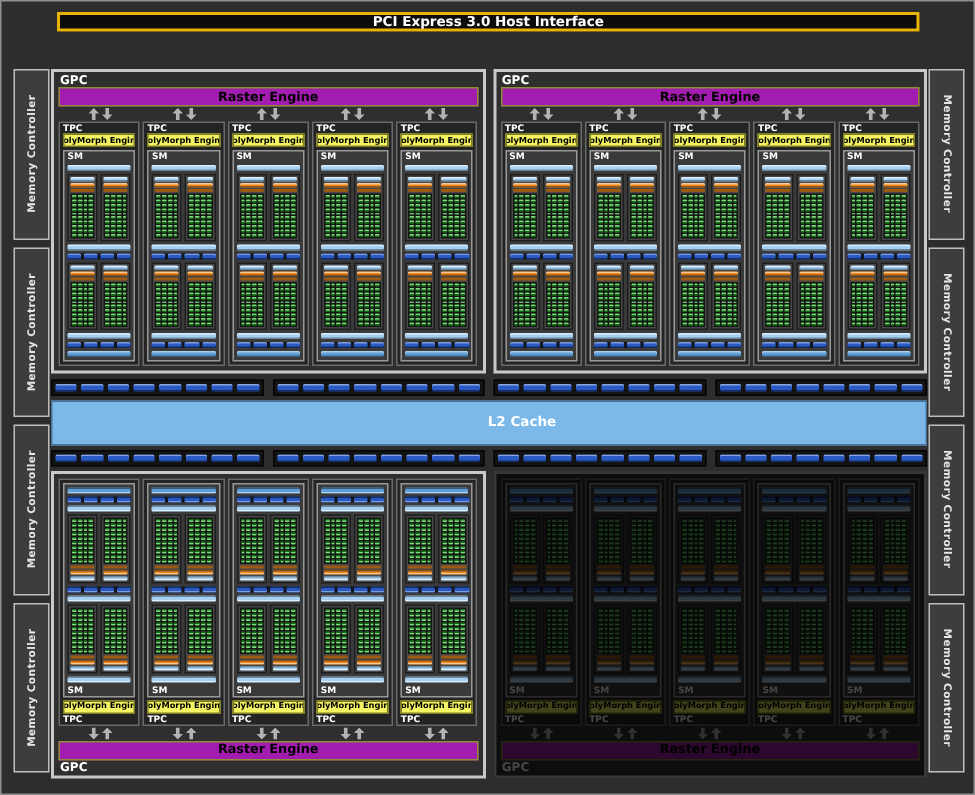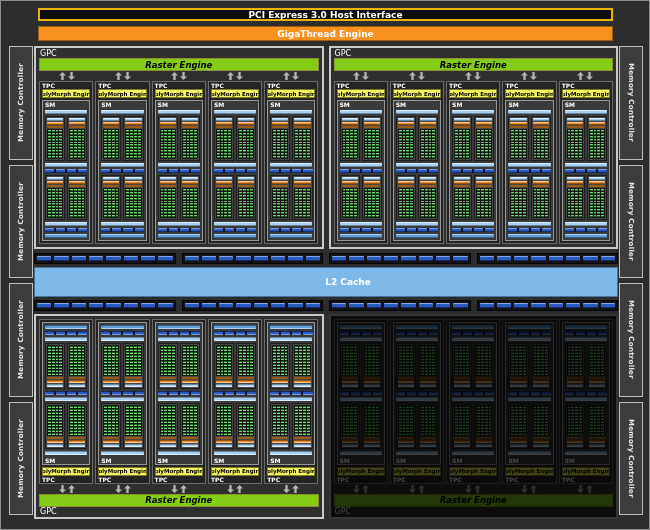--- a/index.html
+++ b/index.html
@@ -50,24 +50,24 @@
   .l2{height:30px;margin-top:3px;background:#7cb9e8;border:1px solid #49739c;
     display:flex;align-items:center;justify-content:center;
     color:#fff;font-size:9px;font-weight:bold;padding-left:44px;}
 
   
   .gpc{flex:1;background:#2f2f2f;border:2px solid #c9c9c9;
     display:flex;flex-direction:column;min-width:0;}
   .gpc.flipped{transform:scaleY(-1);}
   .gpc.flipped .txt{transform:scaleY(-1);}
   .gpc.dimmed{filter:brightness(0.27);}
-  .gpc-label{height:10px;padding:1px 16px 0 4px;color:#fff;font-size:8px;font-weight:normal;line-height:9px;}
-  .raster{height:13px;margin:0 3px;background:#84cc16;border:1px solid #8e8e34;
+  .gpc-label{height:10px;padding:1px 16px 0 4px;color:#fff;font-size:8px;font-weight:bold;line-height:9px;}
+  .raster{height:13px;margin:0 3px;background:#a21caf;border:1px solid #8e8e34;
     display:flex;align-items:center;justify-content:center;
-    color:#000;font-size:8.5px;font-weight:bold;font-style:italic;}
+    color:#000;font-size:8.5px;font-weight:bold;}
   .arrowrow{height:10px;display:flex;padding:0 3px;}
   .arrowcell{flex:1;display:flex;align-items:center;justify-content:center;gap:2px;}
   .arrowcell svg{display:block;}
   .tpcrow{flex:1;display:flex;gap:2px;padding:0 3px 3px;min-height:0;}
 
   
   .tpc{flex:1;background:#242424;border:1px solid #6a6a6a;
     display:flex;flex-direction:column;min-width:0;min-height:0;}
   .tpc-label{height:7px;padding-left:2px;color:#fff;font-size:6px;font-weight:bold;line-height:7px;}
   .polymorph{height:9px;margin:0 2px;background:#f3f363;border:1px solid #7d7d24;
@@ -100,23 +100,20 @@
 </style>
 </head>
 <body>
 
 <div class="screen">
 
   <div class="pci">
     <span class="txt">PCI Express 3.0 Host Interface</span>
   </div>
 
-  <div class="giga">
-    <span class="txt">GigaThread Engine</span>
-  </div>
 
   <div class="mc-col left" id="mc-left">
       <div class="mc">
         <span class="txt mc-label">Memory Controller</span>
       </div>
       <div class="mc">
         <span class="txt mc-label">Memory Controller</span>
       </div>
       <div class="mc">
         <span class="txt mc-label">Memory Controller</span>

